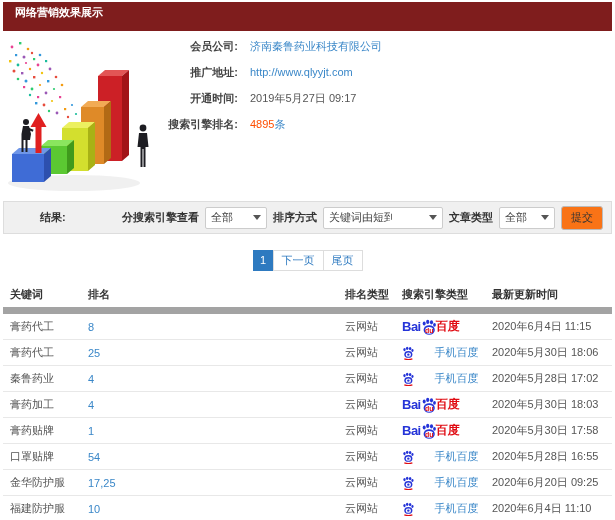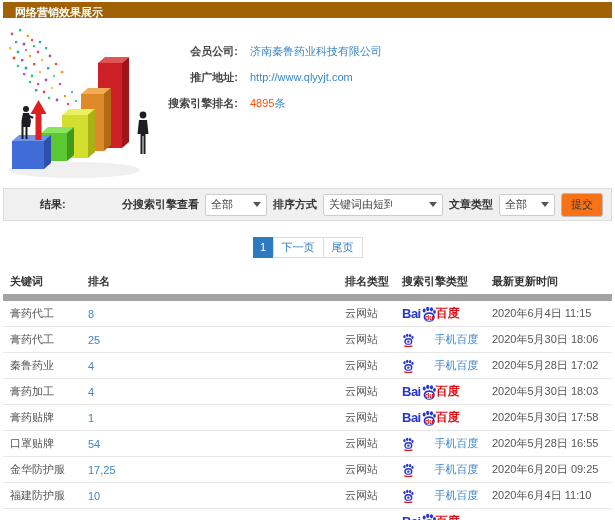--- a/index.html
+++ b/index.html
@@ -1,21 +1,21 @@
 <!DOCTYPE html>
 <html><head>
 <meta charset="utf-8">
 <style>
 * { box-sizing:border-box; margin:0; padding:0; }
 html,body { width:615px; height:520px; }
 body { font-family:"Liberation Sans","DejaVu Sans",sans-serif; background:#fff; overflow:hidden; position:relative; }
-.topbar { margin:2px 3px 0; height:16px; background:#a16207; color:#fff; font-size:11px; font-weight:bold; line-height:20px; padding-left:12px; }
+.topbar { margin:2px 3px 0; height:29px; background:#7f1d1d; color:#fff; font-size:11px; font-weight:bold; line-height:20px; padding-left:12px; }
 .hero { position:relative; height:170px; }
 .illu { position:absolute; left:2px; top:6px; }
-.info { position:absolute; left:168px; top:20px; font-size:11px; }
+.info { position:absolute; left:168px; top:2px; font-size:11px; }
 .info-row { height:26px; display:flex; align-items:center; }
 .info-label { width:70px; text-align:right; font-weight:bold; color:#444; flex:none; white-space:nowrap; }
 .info-value { margin-left:12px; color:#555; }
 .info-value.link { color:#3a87c8; }
 .count-num { color:#ff4e00; }
 .count-unit { color:#3a87c8; }
 .filterbar { margin:0 3px; height:33px; background:#f0f0f0; border:1px solid #ddd; display:flex; align-items:center; padding:0 8px; font-size:11px; }
 .result-label { font-weight:bold; color:#333;padding-left:28px; }
 .controls { margin-left:auto; display:flex; align-items:center; gap:6px; }
 .ctl-label { font-weight:bold; color:#333; white-space:nowrap; }
@@ -133,20 +133,24 @@
   <div class="info">
     <div class="info-row">
       <span class="info-label">会员公司:</span>
       <span class="info-value link">济南秦鲁药业科技有限公司</span>
     </div>
     <div class="info-row">
       <span class="info-label">推广地址:</span>
       <span class="info-value link">http://www.qlyyjt.com</span>
     </div>
     <div class="info-row">
+      <span class="info-label">开通时间:</span>
+      <span class="info-value">2019年5月27日 09:17</span>
+    </div>
+    <div class="info-row">
       <span class="info-label">搜索引擎排名:</span>
       <span class="info-value"><span class="count-num">4895</span><span class="count-unit">条</span></span>
     </div>
   </div>
 </div>
 
 <div class="filterbar">
   <span class="result-label">结果:</span>
   <div class="controls">
     <span class="ctl-label">分搜索引擎查看</span>

